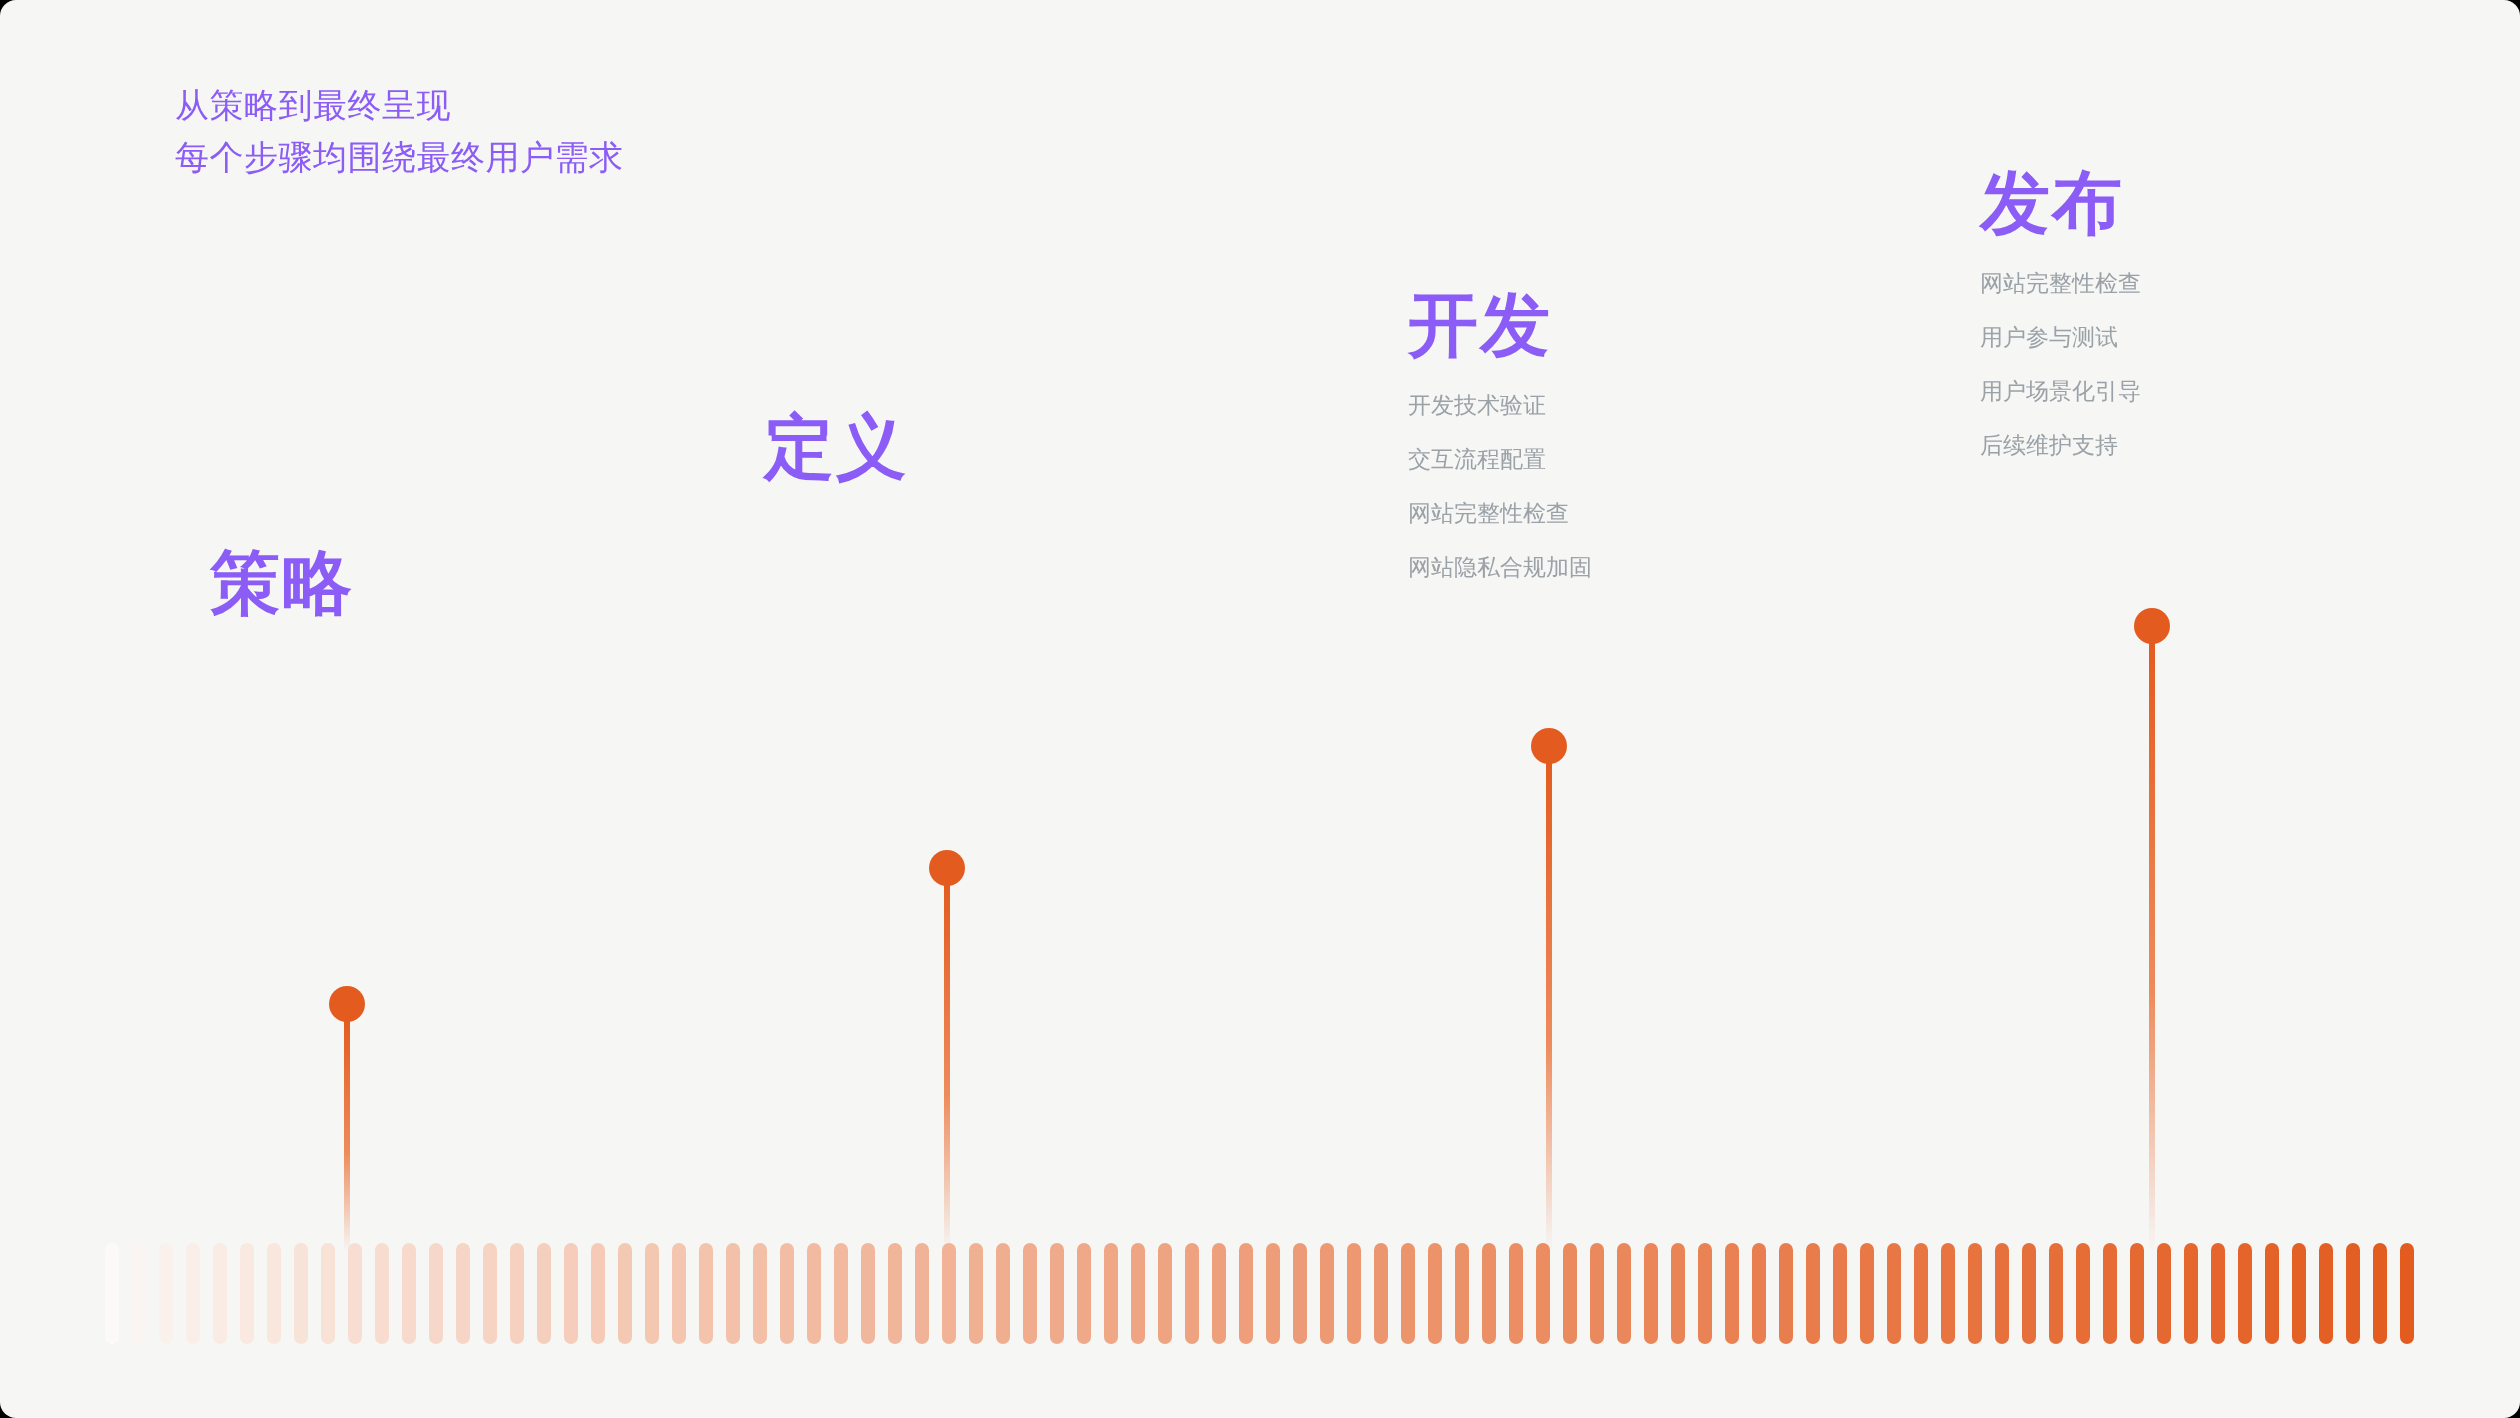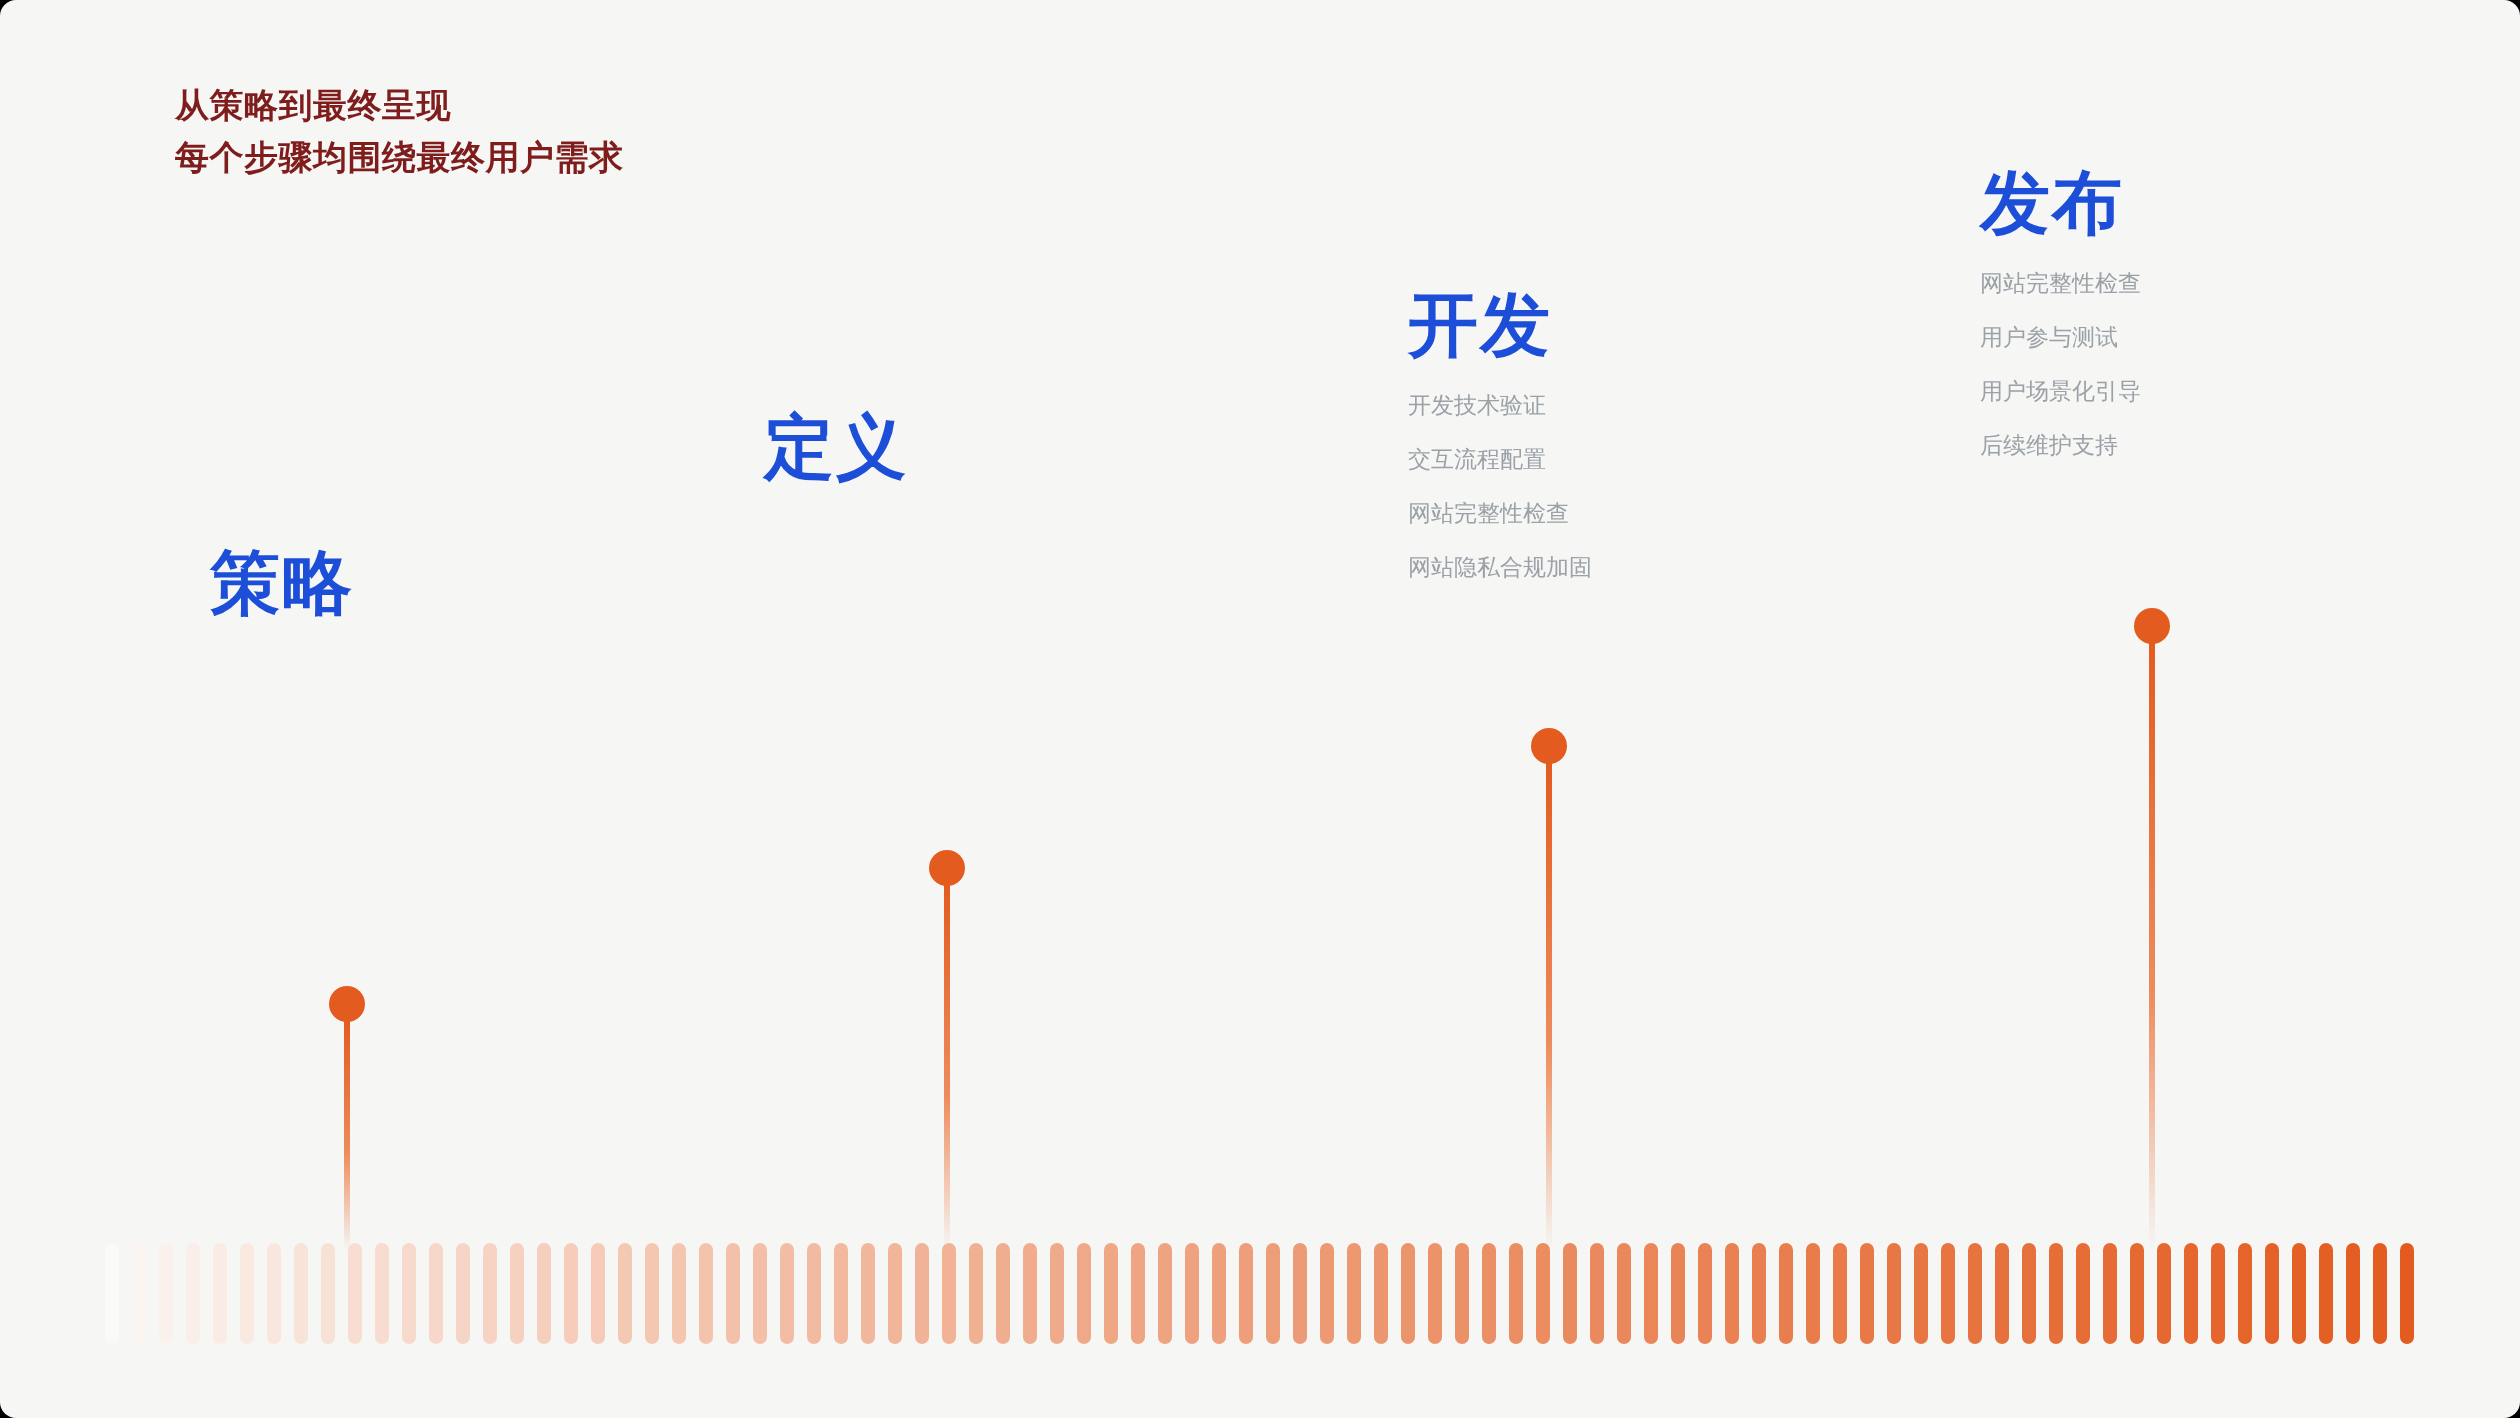--- a/index.html
+++ b/index.html
@@ -7,28 +7,28 @@
        font-family:"Liberation Sans","DejaVu Sans",sans-serif;}
 
   #canvas{
     position:relative;width:2520px;height:1418px;
     background:#F6F6F5;border-radius:16px;overflow:hidden;
   }
 
   
   #header{position:absolute;left:175px;top:80px;}
   .head-line{
-    color:#7f1d1d;font-size:34px;font-weight:700;
+    color:#8b5cf6;font-size:34px;font-weight:400;
     line-height:1.52;letter-spacing:.5px;white-space:nowrap;
   }
 
   
   .stage{position:absolute;}
   .stage-title{
-    color:#1d4ed8;font-size:70px;font-weight:700;
+    color:#8b5cf6;font-size:70px;font-weight:700;
     line-height:1;letter-spacing:2px;white-space:nowrap;
     margin:0 0 34px 0;
   }
   .stage-items{list-style:none;margin:0;padding:0;}
   .stage-items li{
     color:#9AA1A7;font-size:23px;font-weight:400;
     line-height:1;white-space:nowrap;margin-bottom:31px;
   }
 
   

